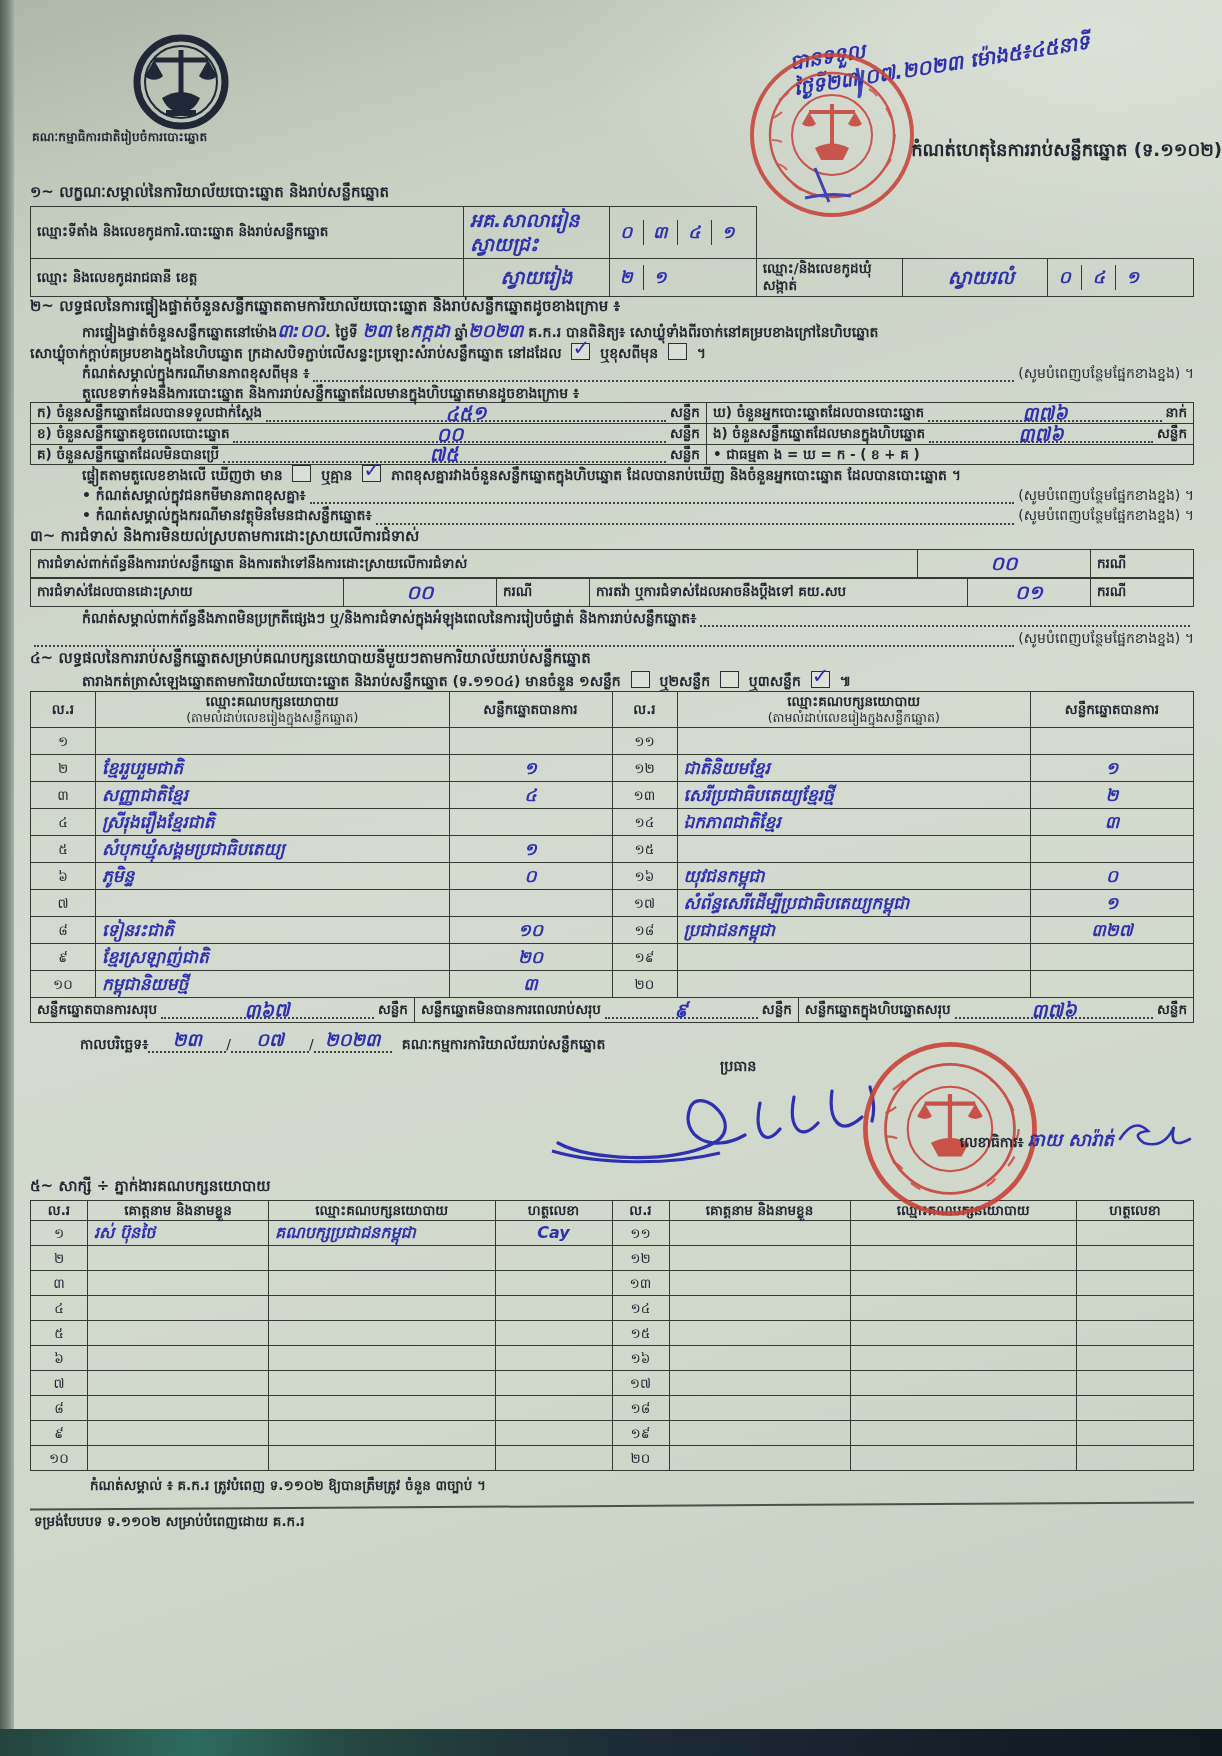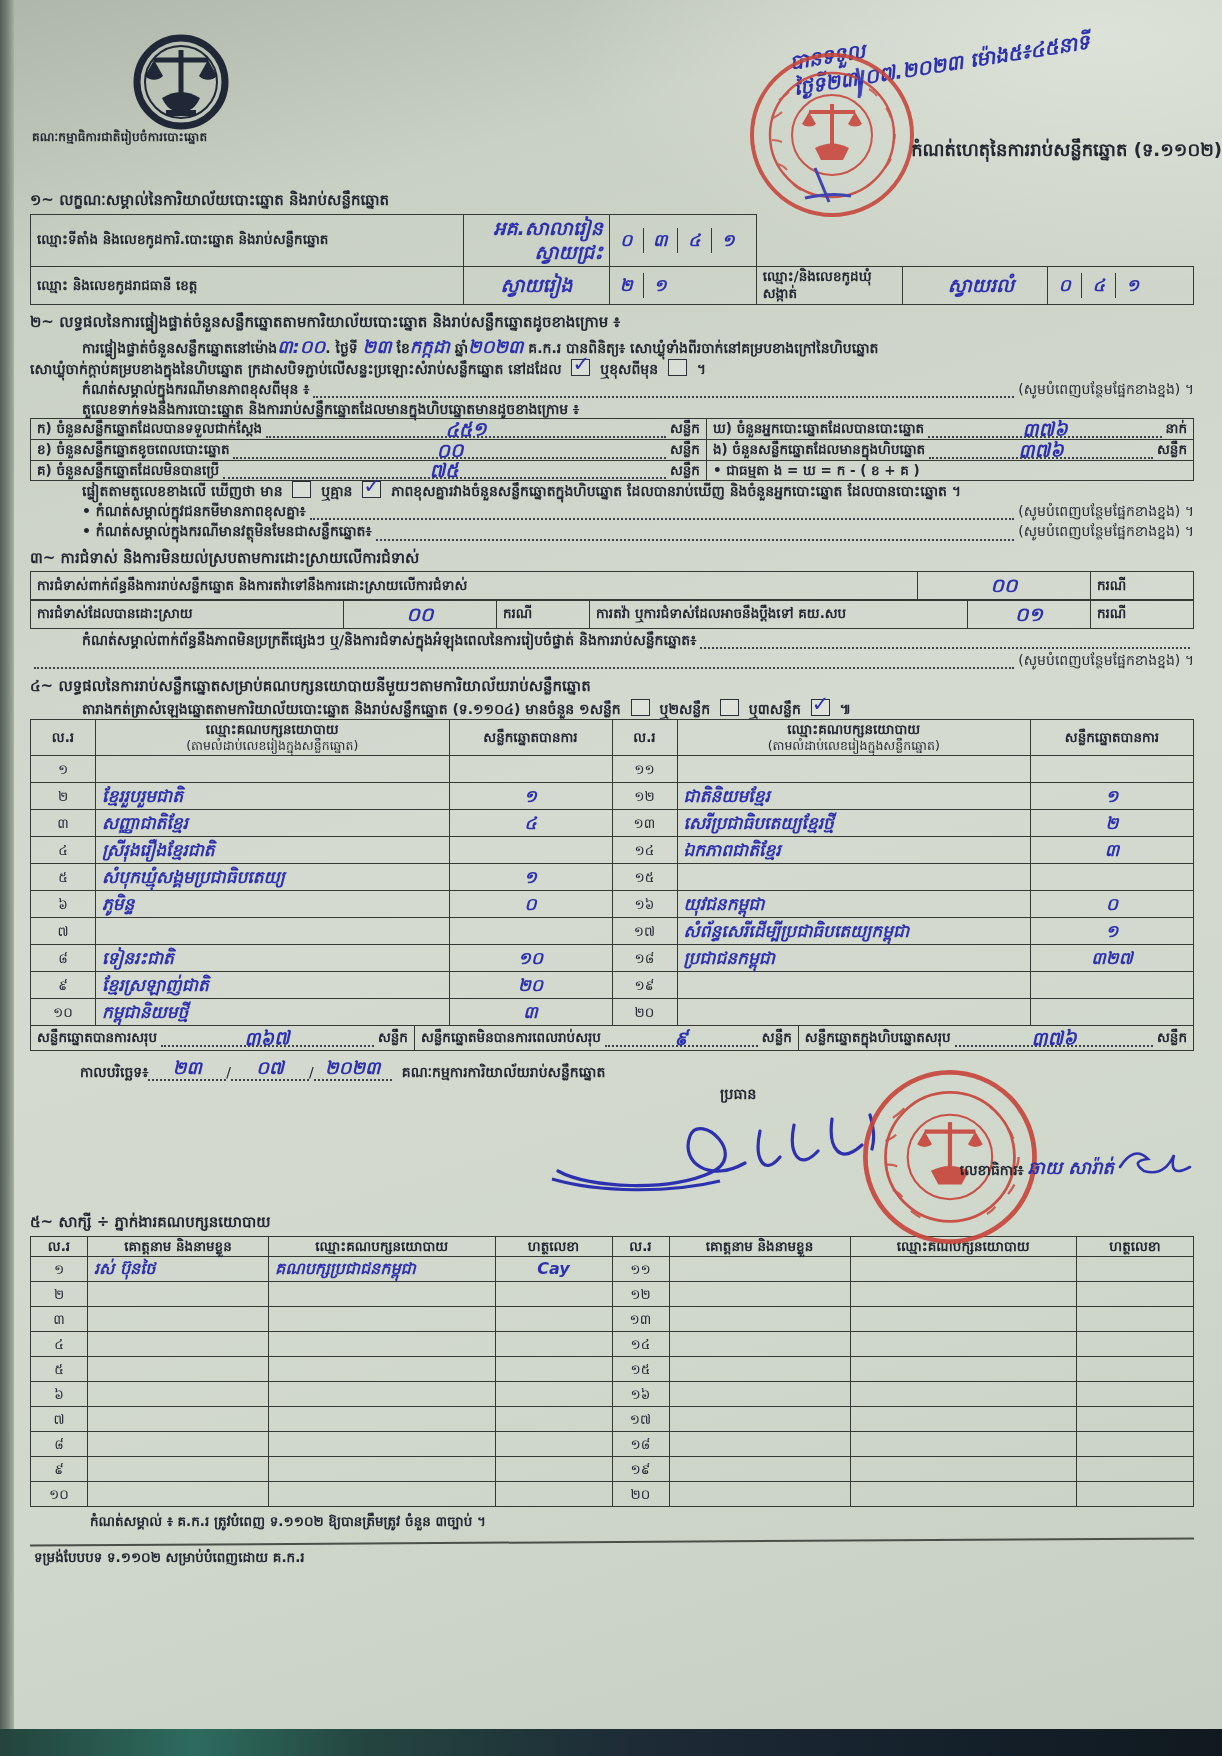--- a/index.html
+++ b/index.html
@@ -21,21 +21,21 @@
     background:linear-gradient(90deg,#23443d 0%,#2e6b5e 16%,#24453f 30%,#1d2b36 52%,#14202a 78%,#10191f 100%);}
   .printed{color:#232833;}
   .hw{color:#2d31b0;font-style:italic;font-weight:bold;}
   .committee{position:absolute;left:32px;top:100px;font-size:12px;font-weight:bold;letter-spacing:.2px;margin-top:29px;}
   .logo{position:absolute;left:132px;top:32px;}
   .received{position:absolute;left:790px;top:26px;transform:rotate(-9deg);font-size:20px;line-height:1.3;}
   .stamp-top{position:absolute;left:745px;top:48px;opacity:.88;}
   .stamp-bottom{position:absolute;opacity:.9;}
   .page-title{position:absolute;left:0;right:0;top:138px;text-align:right;font-size:18px;font-weight:bold;}
   .content{position:absolute;left:30px;top:183px;width:1164px;font-size:14px;line-height:1.3;}
-  .sec-head{font-weight:bold;font-size:15px;margin:8px 0 3px 0;}
+  .sec-head{font-weight:bold;font-size:15px;margin:0 0 3px 0;}
   .indent{padding-left:52px;}
   table.t{width:100%;border-collapse:collapse;table-layout:fixed;}
   table.t td,table.t th{border:1.6px solid #343a33;padding:1px 6px;font-size:13.5px;vertical-align:middle;}
   .codebox{display:inline-block;width:33px;height:25px;border-left:1.6px solid #343a33;
     text-align:center;font-size:17px;line-height:25px;vertical-align:middle;}
   .codewrap{display:inline-flex;border:0;height:25px;}
   .codewrap .codebox:first-child{border-left:0;}
   .line{display:flex;align-items:flex-end;margin:2px 0;}
   .fillline{flex:1;border-bottom:2px dotted #3c424a;position:relative;height:1.05em;margin:0 4px;}
   .fillline .hw{position:absolute;left:50%;bottom:-6px;transform:translateX(-50%) rotate(-2deg);
@@ -120,21 +120,21 @@
 
   <div class="page-title printed">កំណត់ហេតុនៃការរាប់សន្លឹកឆ្នោត (ទ.១១០២)</div>
 
   <div class="content">
 
     <div class="sec-head">១~ លក្ខណៈសម្គាល់នៃការិយាល័យបោះឆ្នោត និងរាប់សន្លឹកឆ្នោត</div>
     <table class="t">
       <tbody>
           <tr>
         <td style="width:420px;font-weight:bold;">ឈ្មោះទីតាំង និងលេខកូដការិ.បោះឆ្នោត និងរាប់សន្លឹកឆ្នោត</td>
-        <td style="text-align:right;">
+        <td style="text-align:left;">
           <span class="hw" style="font-size:19px;">អគ.សាលារៀន ស្វាយជ្រះ</span>
         </td>
         <td style="width:146px;padding:0;">
           <span class="codewrap">
             <span class="codebox hw">០</span>
             <span class="codebox hw">៣</span>
             <span class="codebox hw">៤</span>
             <span class="codebox hw">១</span>
           </span>
         </td>

